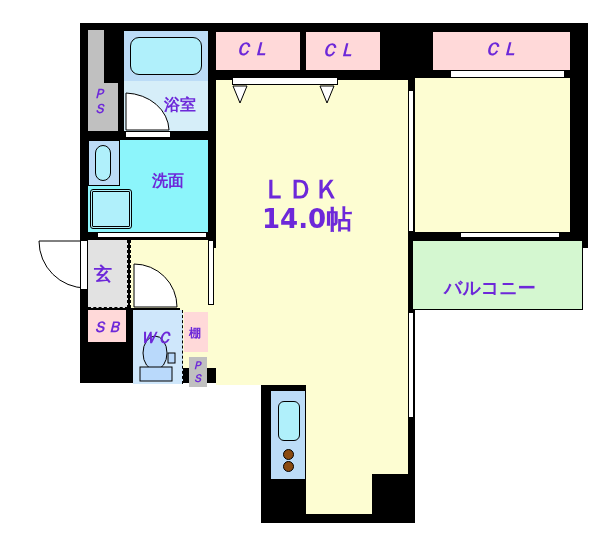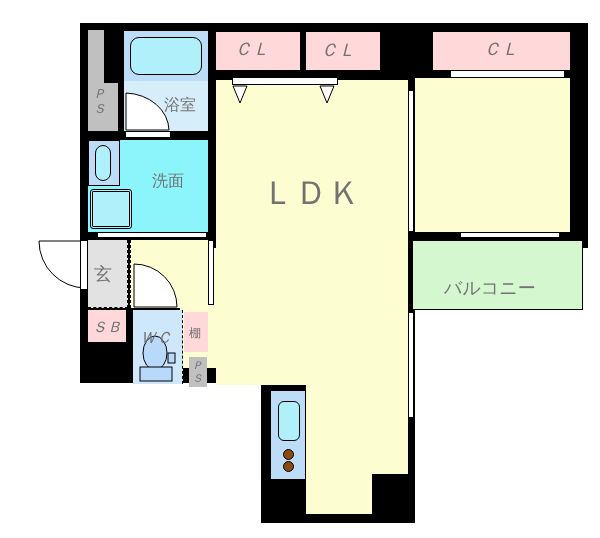--- a/index.html
+++ b/index.html
@@ -1,19 +1,19 @@
 <!DOCTYPE html>
 <html><head>
 <meta charset="utf-8">
 <style>
   html,body{margin:0;padding:0;background:#fff;}
   body{width:600px;height:538px;position:relative;overflow:hidden;font-family:"DejaVu Sans",sans-serif;}
   .a{position:absolute;box-sizing:border-box;}
   .wall{background:#000;}
-  .lbl{position:absolute;font-weight:normal;color:#737373;white-space:nowrap;line-height:1;}
+  .lbl{position:absolute;font-weight:bold;color:#6d28d9;white-space:nowrap;line-height:1;}
   .it{font-style:italic;}
 </style>
 </head>
 <body>
 
 <div class="a" style="left:0;top:0;width:600px;height:538px;">
 
   <div class="a wall" style="left:80px;top:23px;width:335px;height:360px;"></div>
   <div class="a wall" style="left:388px;top:23px;width:200px;height:225px;"></div>
   <div class="a wall" style="left:261px;top:383px;width:154px;height:140px;"></div>
@@ -86,20 +86,21 @@
   <div class="a" style="left:278px;top:401px;width:22px;height:40px;background:#b0f0fb;border:1px solid #000;border-radius:6px;"></div>
   <div class="a" style="left:283px;top:449px;width:11px;height:11px;background:#8a4a10;border:1px solid #000;border-radius:50%;"></div>
   <div class="a" style="left:283px;top:461px;width:11px;height:11px;background:#8a4a10;border:1px solid #000;border-radius:50%;"></div>
 
   <div class="lbl it" style="left:234px;top:40px;font-size:18px;">ＣＬ</div>
   <div class="lbl it" style="left:320px;top:41px;font-size:18px;">ＣＬ</div>
   <div class="lbl it" style="left:483px;top:40px;font-size:18px;">ＣＬ</div>
   <div class="lbl it" style="left:93px;top:86px;font-size:13px;width:14px;white-space:normal;word-break:break-all;line-height:15px;">Ｐ Ｓ</div>
   <div class="lbl" style="left:164px;top:97px;font-size:16px;text-align:center;">浴室</div>
   <div class="lbl" style="left:152px;top:173px;font-size:16px;">洗面</div>
-  <div class="lbl" style="left:262px;top:176px;font-size:33px;">ＬＤＫ</div>
+  <div class="lbl" style="left:262px;top:176px;font-size:26px;">ＬＤＫ</div>
+  <div class="lbl" style="left:262px;top:206px;font-size:26px;">14.0帖</div>
   <div class="lbl" style="left:444px;top:263px;font-size:18px;margin-top:16px;">バルコニー</div>
   <div class="lbl" style="left:94px;top:265px;font-size:18px;">玄</div>
   <div class="lbl it" style="left:92px;top:320px;font-size:15px;">ＳＢ</div>
   <div class="lbl it" style="left:140px;top:330px;font-size:16px;">ＷＣ</div>
   <div class="lbl" style="left:189px;top:327px;font-size:12px;">棚</div>
   <div class="lbl it" style="left:192px;top:359px;font-size:11px;width:12px;white-space:normal;word-break:break-all;line-height:13px;">Ｐ Ｓ</div>
 </div>
 
 </body></html>

